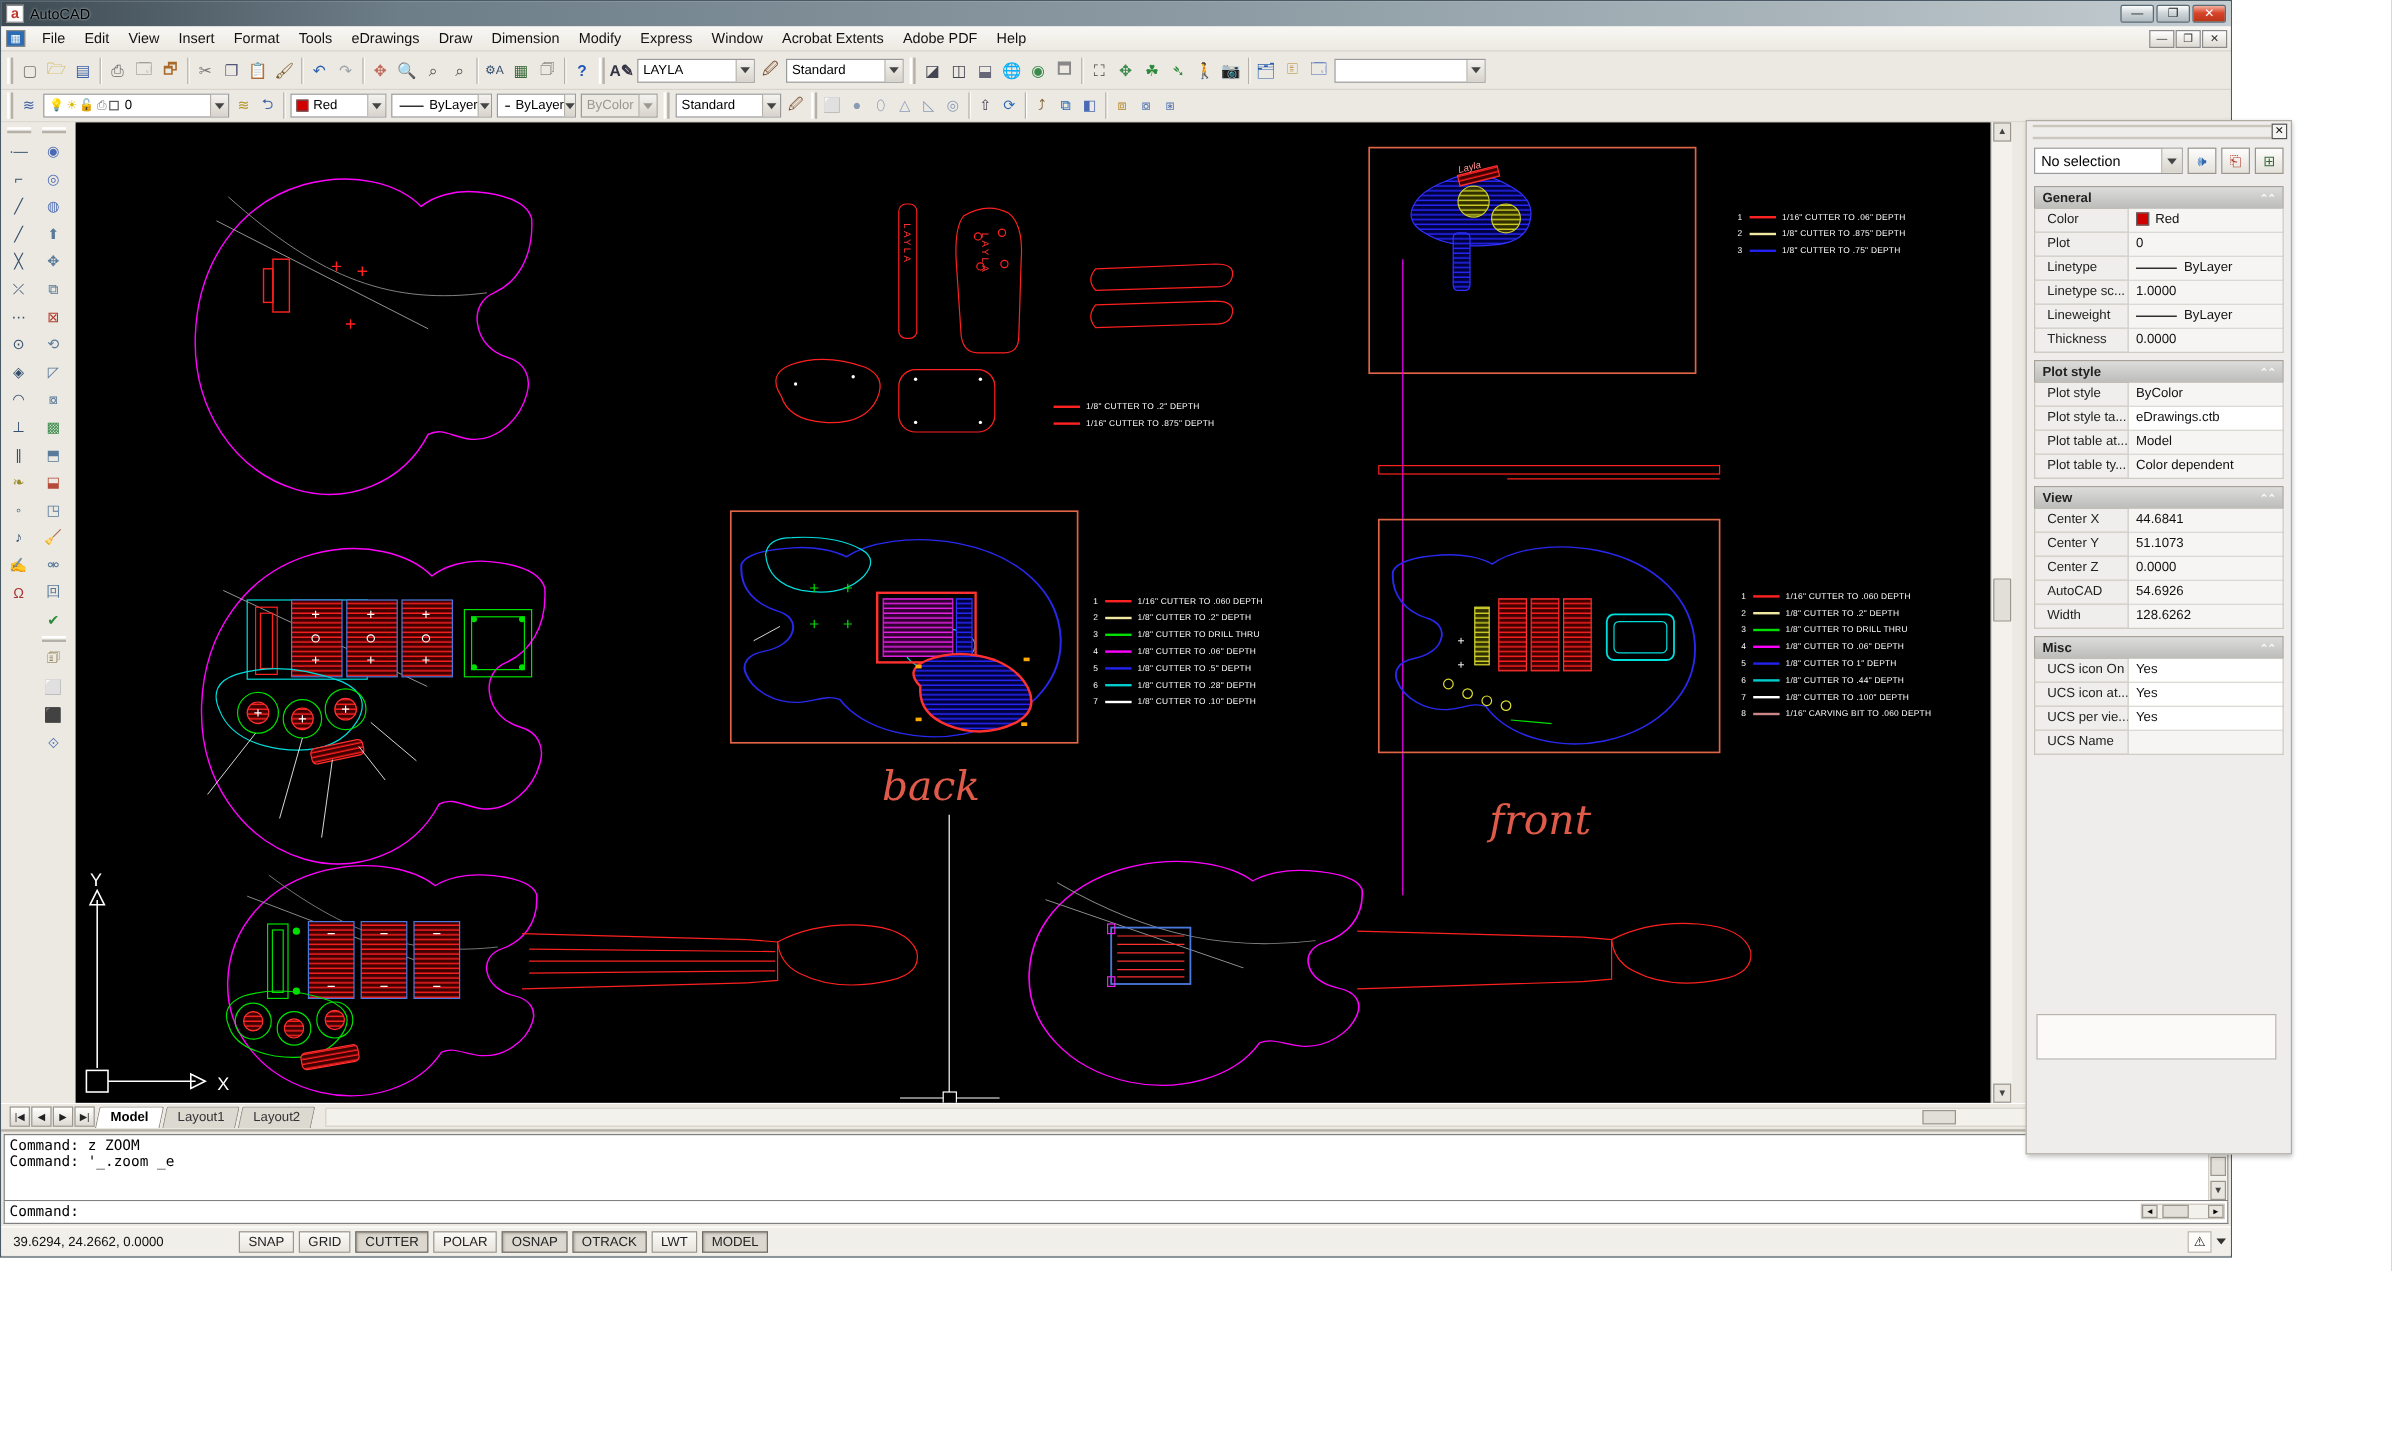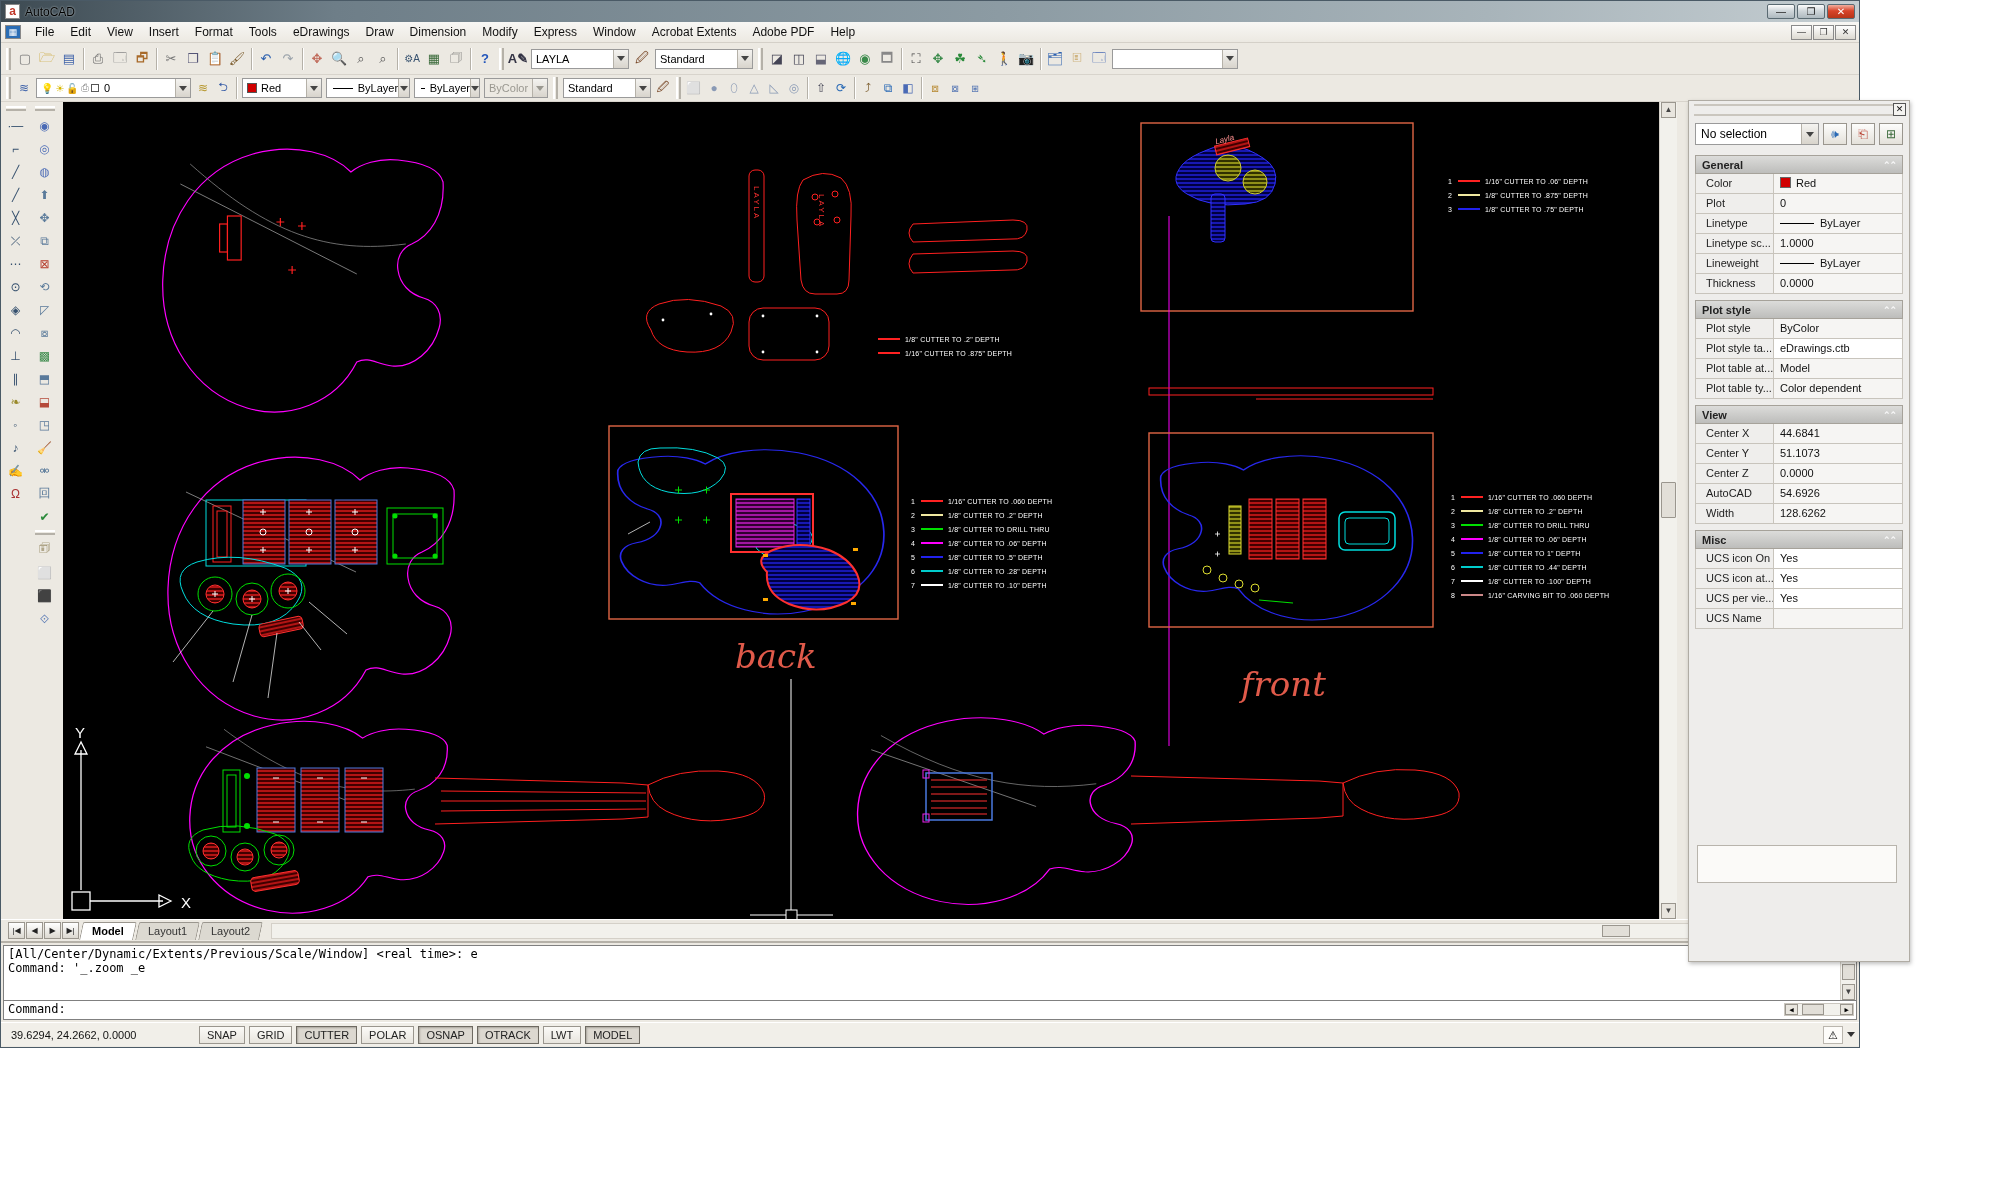--- a/index.html
+++ b/index.html
@@ -710,21 +710,21 @@
     <div class="tab active"><span>Model</span></div>
     <div class="tab"><span>Layout1</span></div>
     <div class="tab"><span>Layout2</span></div>
     <div class="hscroll">
         <div class="thumb"></div>
       </div>
   </div>
 
   <div class="cmdwrap">
     <div class="cmdhist">
-      <div>[All/Center/Dynamic/Extents/Previous/Scale/Window] &lt;real time&gt;: e</div>
+      <div>Command: z ZOOM</div>
       <div>Command: '_.zoom _e</div>
       <div class="cmdscroll">
         <div class="sbarrow" style="top:0; width:13px;">▲</div>
         <div class="thumb"></div>
         <div class="sbarrow" style="bottom:0; top:auto; width:13px;">▼</div>
       </div>
     </div>
     <div class="cmdline">
       <span>Command:</span>
       <div class="cmdhsb">

